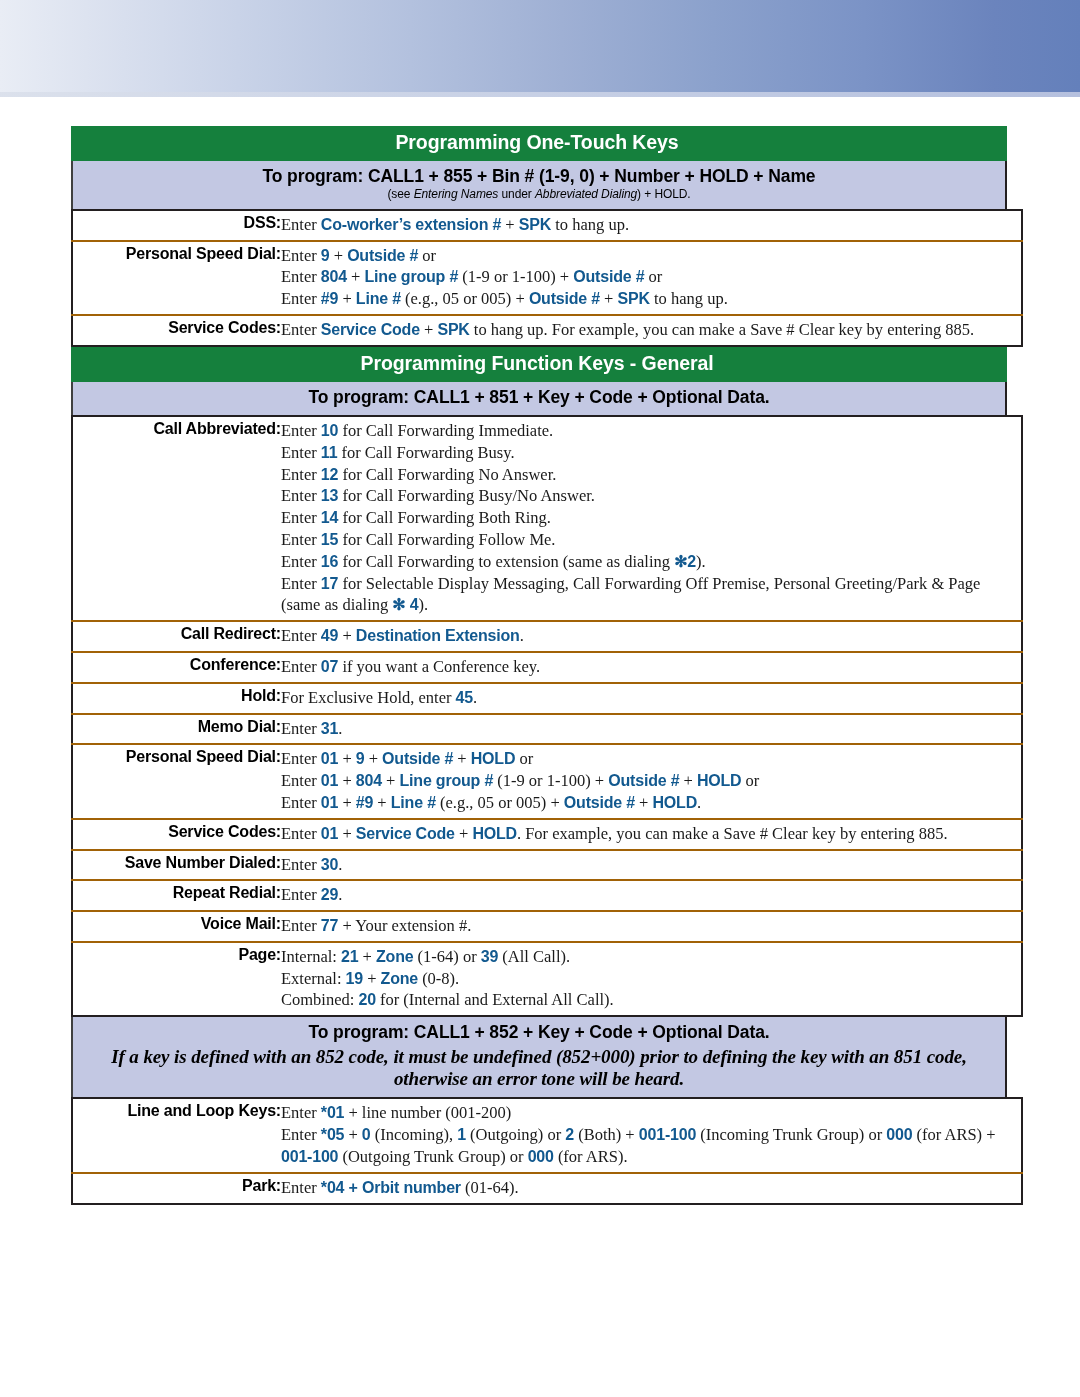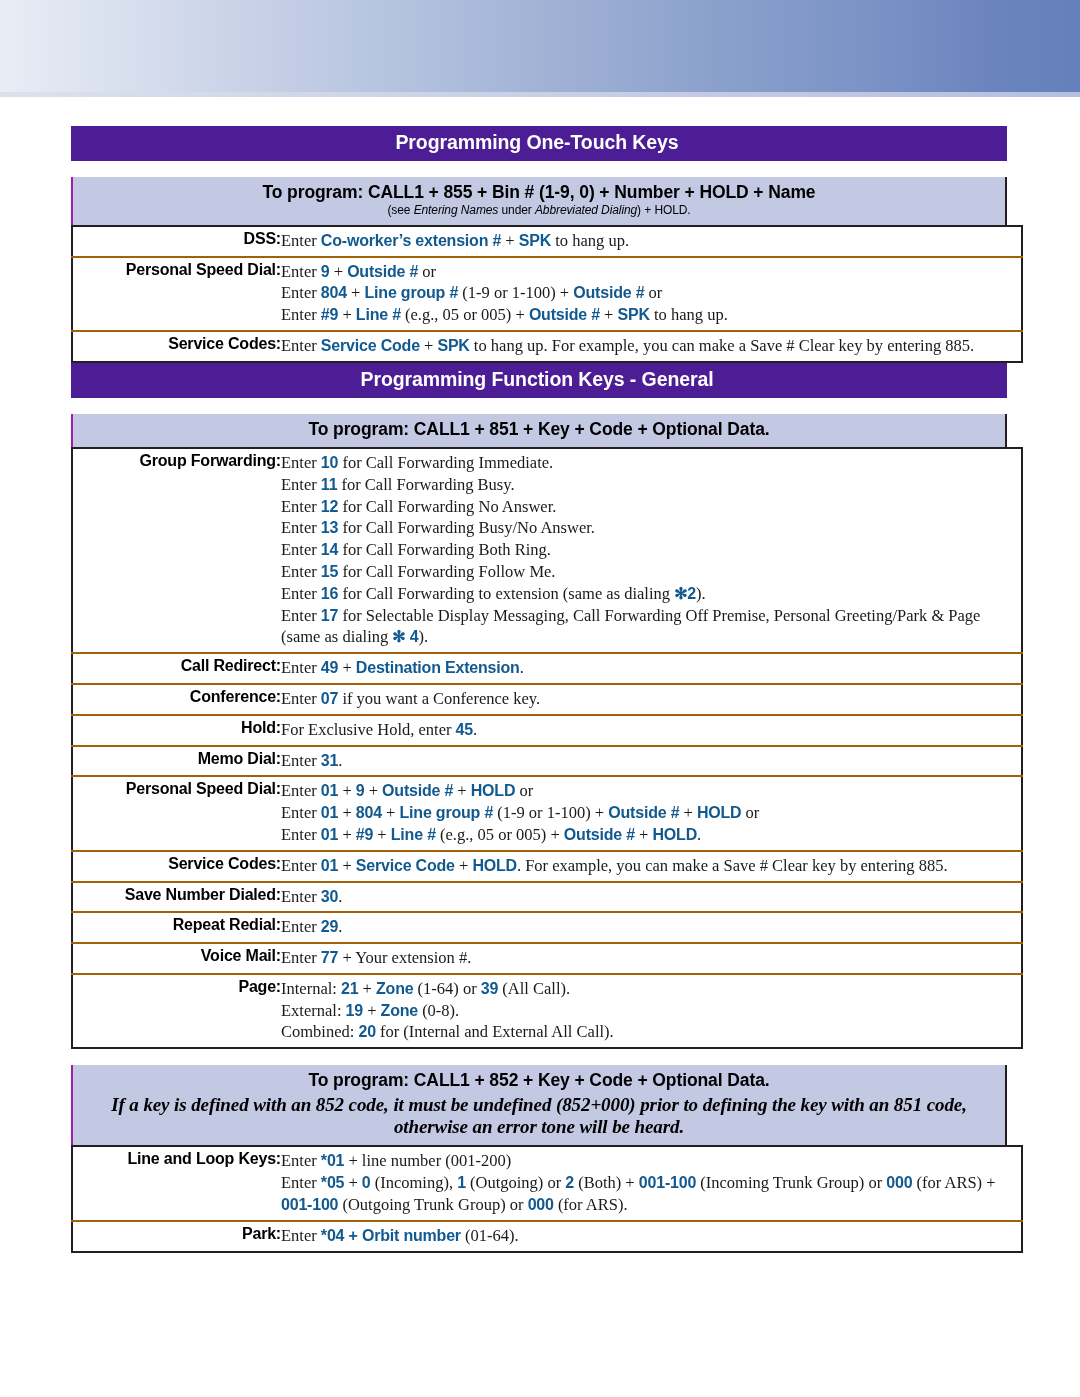--- a/index.html
+++ b/index.html
@@ -46,43 +46,42 @@
   
   #sheet {
     position: absolute;
     left: 71px;
     top: 126px;
     width: 936px;
   }
 
   
   .hdr-black {
-    background: #4c1d95;
+    background: #15803d;
     color: #ffffff;
     font-family: "Liberation Sans", sans-serif;
     font-weight: bold;
     font-size: 19.5px;
     text-align: center;
     padding: 6px 4px 7px 0;
     letter-spacing: -0.1px;
     line-height: 1.12;
   }
   .hdr-blue {
     background: #c3c8e3;
     color: #000000;
     font-family: "Liberation Sans", sans-serif;
     font-weight: bold;
     font-size: 17.5px;
     text-align: center;
     padding: 5px 10px 7px 10px;
     line-height: 1.22;
-    border-left: 2px solid #a21caf;
+    border-left: 2px solid #404040;
     border-right: 2px solid #231f20;
     letter-spacing: -0.1px;
-    margin-top: 16px;
   }
   .hdr-blue .sub {
     font-size: 12px;
     font-weight: normal;
   }
   .hdr-blue em.bi {
     font-style: italic;
   }
   .hdr-blue .warn {
     display: block;
@@ -183,21 +182,21 @@
         </tr>
       </tbody>
     </table>
     <div class="hdr-black">Programming Function Keys - General</div>
     <div class="hdr-blue">
       <div>To program: CALL1 + 851 + Key + Code + Optional Data.</div>
     </div>
     <table class="rows">
       <tbody>
         <tr>
-          <td class="lbl">Group Forwarding:</td>
+          <td class="lbl">Call Abbreviated:</td>
           <td class="val">
             <span class="line"><span>Enter </span><b class="k">10</b><span> for Call Forwarding Immediate.</span></span>
             <span class="line"><span>Enter </span><b class="k">11</b><span> for Call Forwarding Busy.</span></span>
             <span class="line"><span>Enter </span><b class="k">12</b><span> for Call Forwarding No Answer.</span></span>
             <span class="line"><span>Enter </span><b class="k">13</b><span> for Call Forwarding Busy/No Answer.</span></span>
             <span class="line"><span>Enter </span><b class="k">14</b><span> for Call Forwarding Both Ring.</span></span>
             <span class="line"><span>Enter </span><b class="k">15</b><span> for Call Forwarding Follow Me.</span></span>
             <span class="line"><span>Enter </span><b class="k">16</b><span> for Call Forwarding to extension (same as dialing </span><b class="k">✻2</b><span>).</span></span>
             <span class="line"><span>Enter </span><b class="k">17</b><span> for Selectable Display Messaging, Call Forwarding Off Premise, Personal Greeting/Park &amp; Page (same as dialing </span><b class="k">✻ 4</b><span>).</span></span>
           </td>

